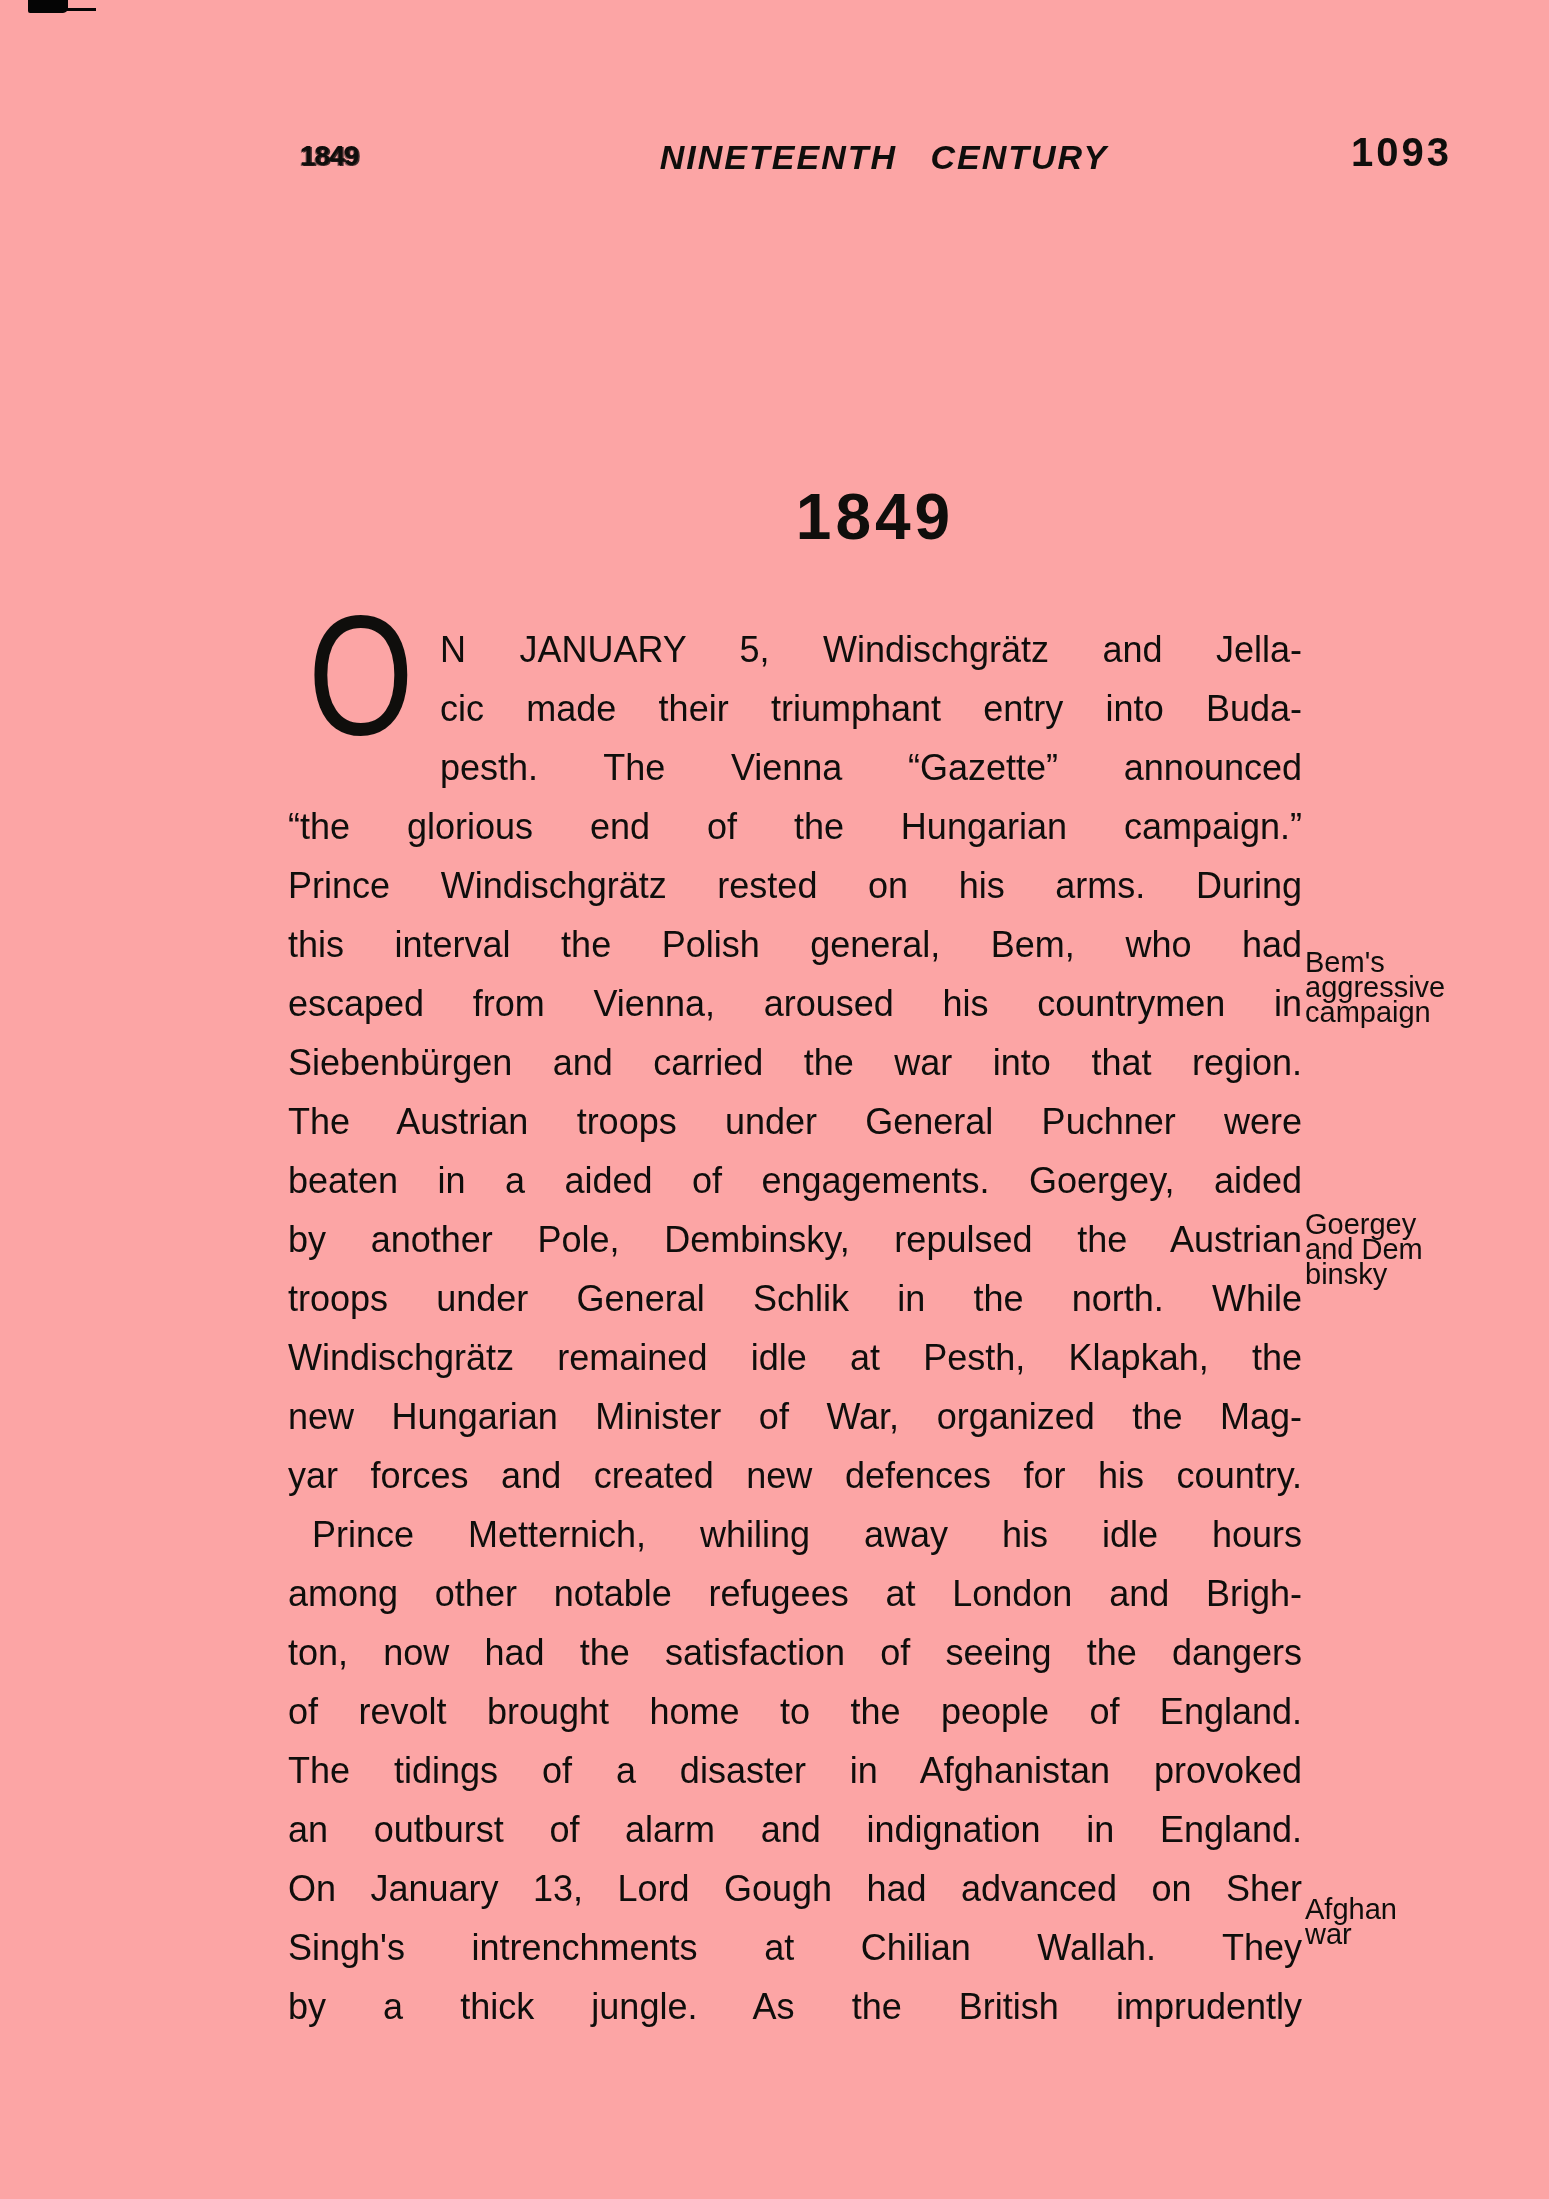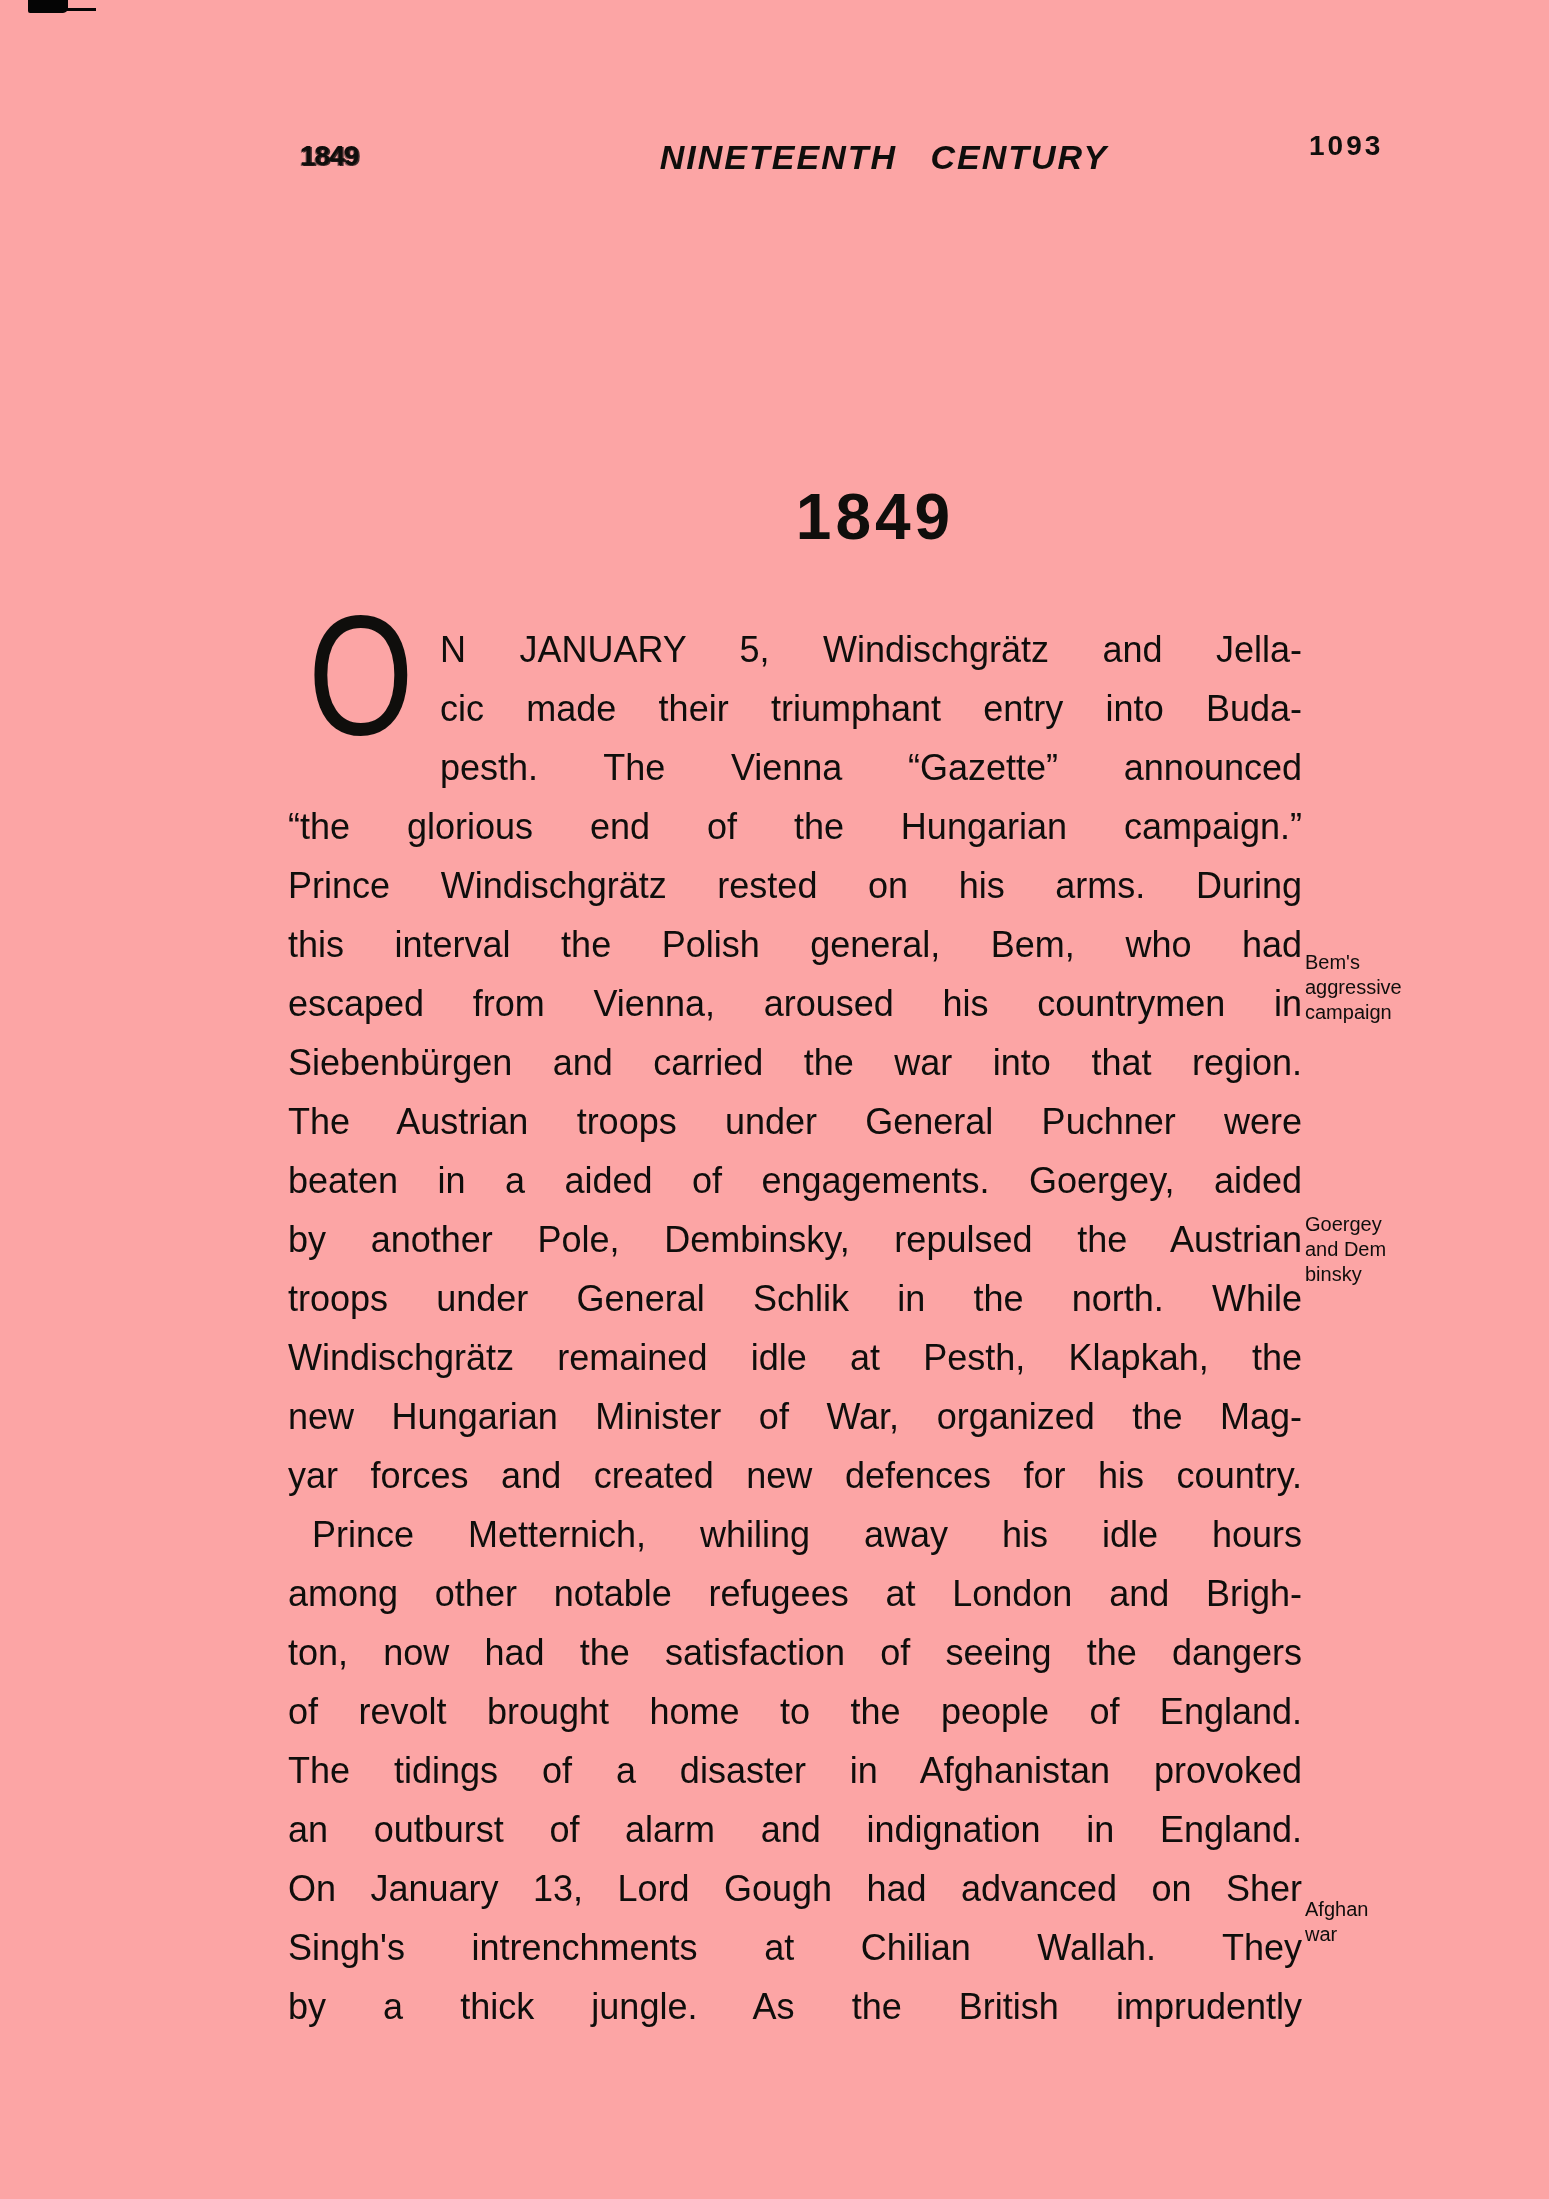--- a/index.html
+++ b/index.html
@@ -22,22 +22,22 @@
     position:absolute;left:300px;top:140px;
     font-size:28px;font-weight:bold;letter-spacing:-1px;
     text-shadow:1.5px 0.5px 0 rgba(0,0,0,0.75), -1px 1px 0 rgba(0,0,0,0.45);
   }
   .header-title{
     position:absolute;left:884px;top:138px;transform:translateX(-50%);
     font-size:34px;font-weight:bold;font-style:italic;
     letter-spacing:2px;word-spacing:22px;white-space:nowrap;
   }
   .header-page{
-    position:absolute;left:1309px;top:130px;
-    font-size:28px;font-weight:bold;letter-spacing:3px;
+    position:absolute;left:1351px;top:130px;
+    font-size:40px;font-weight:bold;letter-spacing:3px;
   }
 
   
   .chapter-heading{
     position:absolute;left:875px;top:480px;transform:translateX(-50%);
     margin:0;font-size:64px;font-weight:bold;letter-spacing:4px;white-space:nowrap;
   }
 
   
   .body-text{
@@ -58,21 +58,21 @@
   .dropcap{
     display:inline-block;
     font-size:170px;line-height:170px;
     margin-top:-30px;margin-left:20px;
     transform:scaleX(0.8);transform-origin:0 0;
   }
 
   
   .sidenote{
     position:absolute;left:1305px;width:178px;
-    font-size:20px;line-height:25px;
+    font-size:29px;line-height:25px;
   }
   .sidenote-bem{top:950px;}
   .sidenote-goergey{top:1212px;}
   .sidenote-afghan{top:1897px;}
   .sn-line{text-align:left;}
 </style>
 </head>
 <body>
 
 <div class="page">

